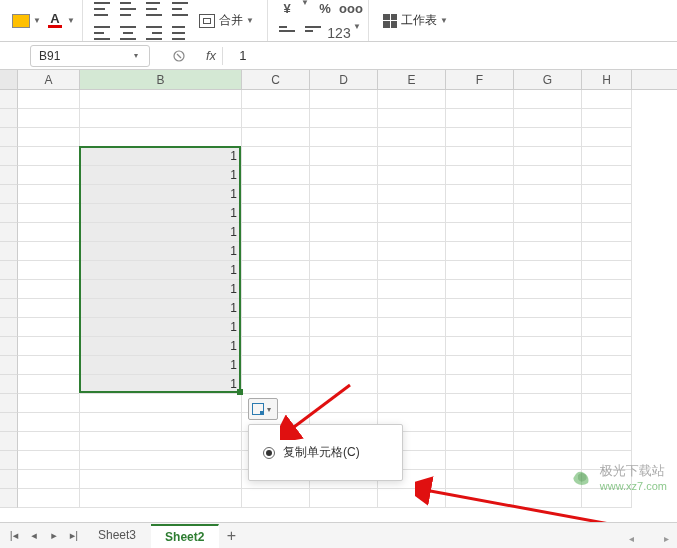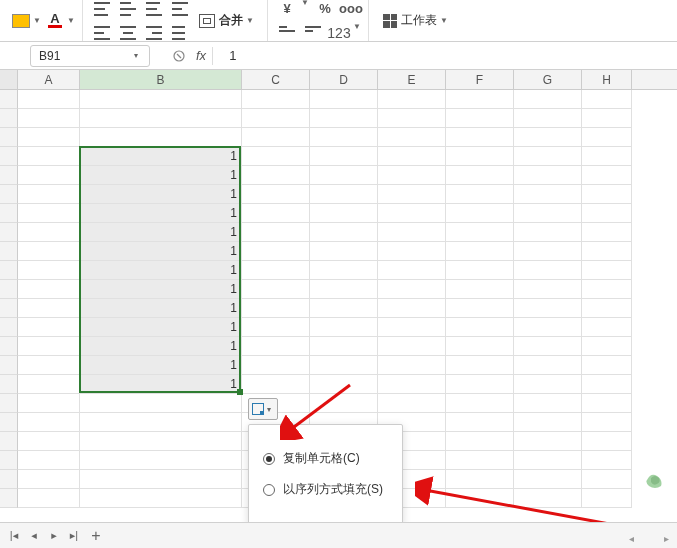--- a/index.html
+++ b/index.html
@@ -93,21 +93,20 @@
     }
     .merge-btn {
       display: flex;
       align-items: center;
       gap: 4px;
       padding: 0 6px;
       height: 22px;
       cursor: pointer;
       font-size: 12px;
       color: #333;
-      font-weight: bold;
     }
     .merge-icon {
       width: 16px;
       height: 14px;
       border: 1px solid #555;
       position: relative;
     }
     .merge-icon::before {
       content: '';
       position: absolute;
@@ -170,21 +169,21 @@
       display: flex;
       align-items: center;
       padding: 0 8px;
       justify-content: space-between;
       font-size: 12px;
       color: #333;
     }
     .fx-area {
       display: flex;
       align-items: center;
-      gap: 8px;
+      gap: 18px;
       padding-left: 10px;
     }
     .fx-btn {
       width: 18px;
       height: 18px;
       display: flex;
       align-items: center;
       justify-content: center;
       cursor: pointer;
       color: #666;
@@ -305,21 +304,21 @@
       right: -1px;
       bottom: -1px;
     }
     
     
     .fill-menu {
       position: absolute;
       background: #fff;
       border: 1px solid #ccc;
       box-shadow: 0 2px 8px rgba(0,0,0,0.15);
-      padding: 18px 0;
+      padding: 12px 0;
       z-index: 10;
       border-radius: 2px;
       width: 155px;
     }
     .fill-menu-item {
       display: flex;
       align-items: center;
       gap: 8px;
       padding: 7px 14px;
       cursor: pointer;
@@ -851,24 +850,20 @@
 
   <div class="autofill-btn" id="autofill-btn" style="left: 248px; top: 328px;">
     <div class="autofill-icon"></div>
     <span class="tb-dropdown">▾</span>
   </div>
 
   <div class="fill-menu" id="fill-menu" style="left: 248px; top: 354px;">
       <div class="fill-menu-item">
         <div class="radio checked"></div>
         <span>复制单元格(C)</span>
-      </div>
-      <div class="fill-menu-item">
-        <div class="radio"></div>
-        <span>以序列方式填充(S)</span>
       </div>
     </div>
 
   <svg class="arrow" style="left:280px;top:310px" width="80" height="60">
     <defs>
         <marker id="ah1" markerWidth="10" markerHeight="10" refX="2" refY="5" orient="auto">
           <polygon points="0,0 10,5 0,10" fill="#e01010"></polygon>
         </marker>
       </defs>
     <line x1="70" y1="5" x2="10" y2="50" stroke="#e01010" stroke-width="3" marker-end="url(#ah1)"></line>
@@ -880,28 +875,34 @@
         </marker>
       </defs>
     <line x1="200" y1="60" x2="10" y2="25" stroke="#e01010" stroke-width="3" marker-end="url(#ah2)"></line>
   </svg>
 
   <div class="watermark">
     <svg class="logo" viewBox="0 0 24 24">
       <path d="M4 12 Q8 4 14 8 Q20 12 18 18 Q12 22 6 18 Q2 14 4 12" fill="#5bb05b" opacity="0.8"></path>
       <path d="M8 10 Q12 6 16 10 Q18 14 14 16 Q10 18 8 14" fill="#3a8a3a" opacity="0.6"></path>
     </svg>
+    <div>
+      <div>极光下载站</div>
+      <div class="url">www.xz7.com</div>
+    </div>
   </div>
 </div>
 
 <div class="sheet-tabs">
   <div class="nav-btn">|◂</div>
   <div class="nav-btn">◂</div>
   <div class="nav-btn">▸</div>
   <div class="nav-btn">▸|</div>
   <div id="tabs-container" style="display:flex">
+      <div class="tab">Sheet3</div>
+      <div class="tab active">Sheet2</div>
     </div>
   <div class="add-tab">+</div>
   <div class="hscroll">
     <span>◂</span>
     <span>▸</span>
   </div>
 </div>
 
 </body></html>

